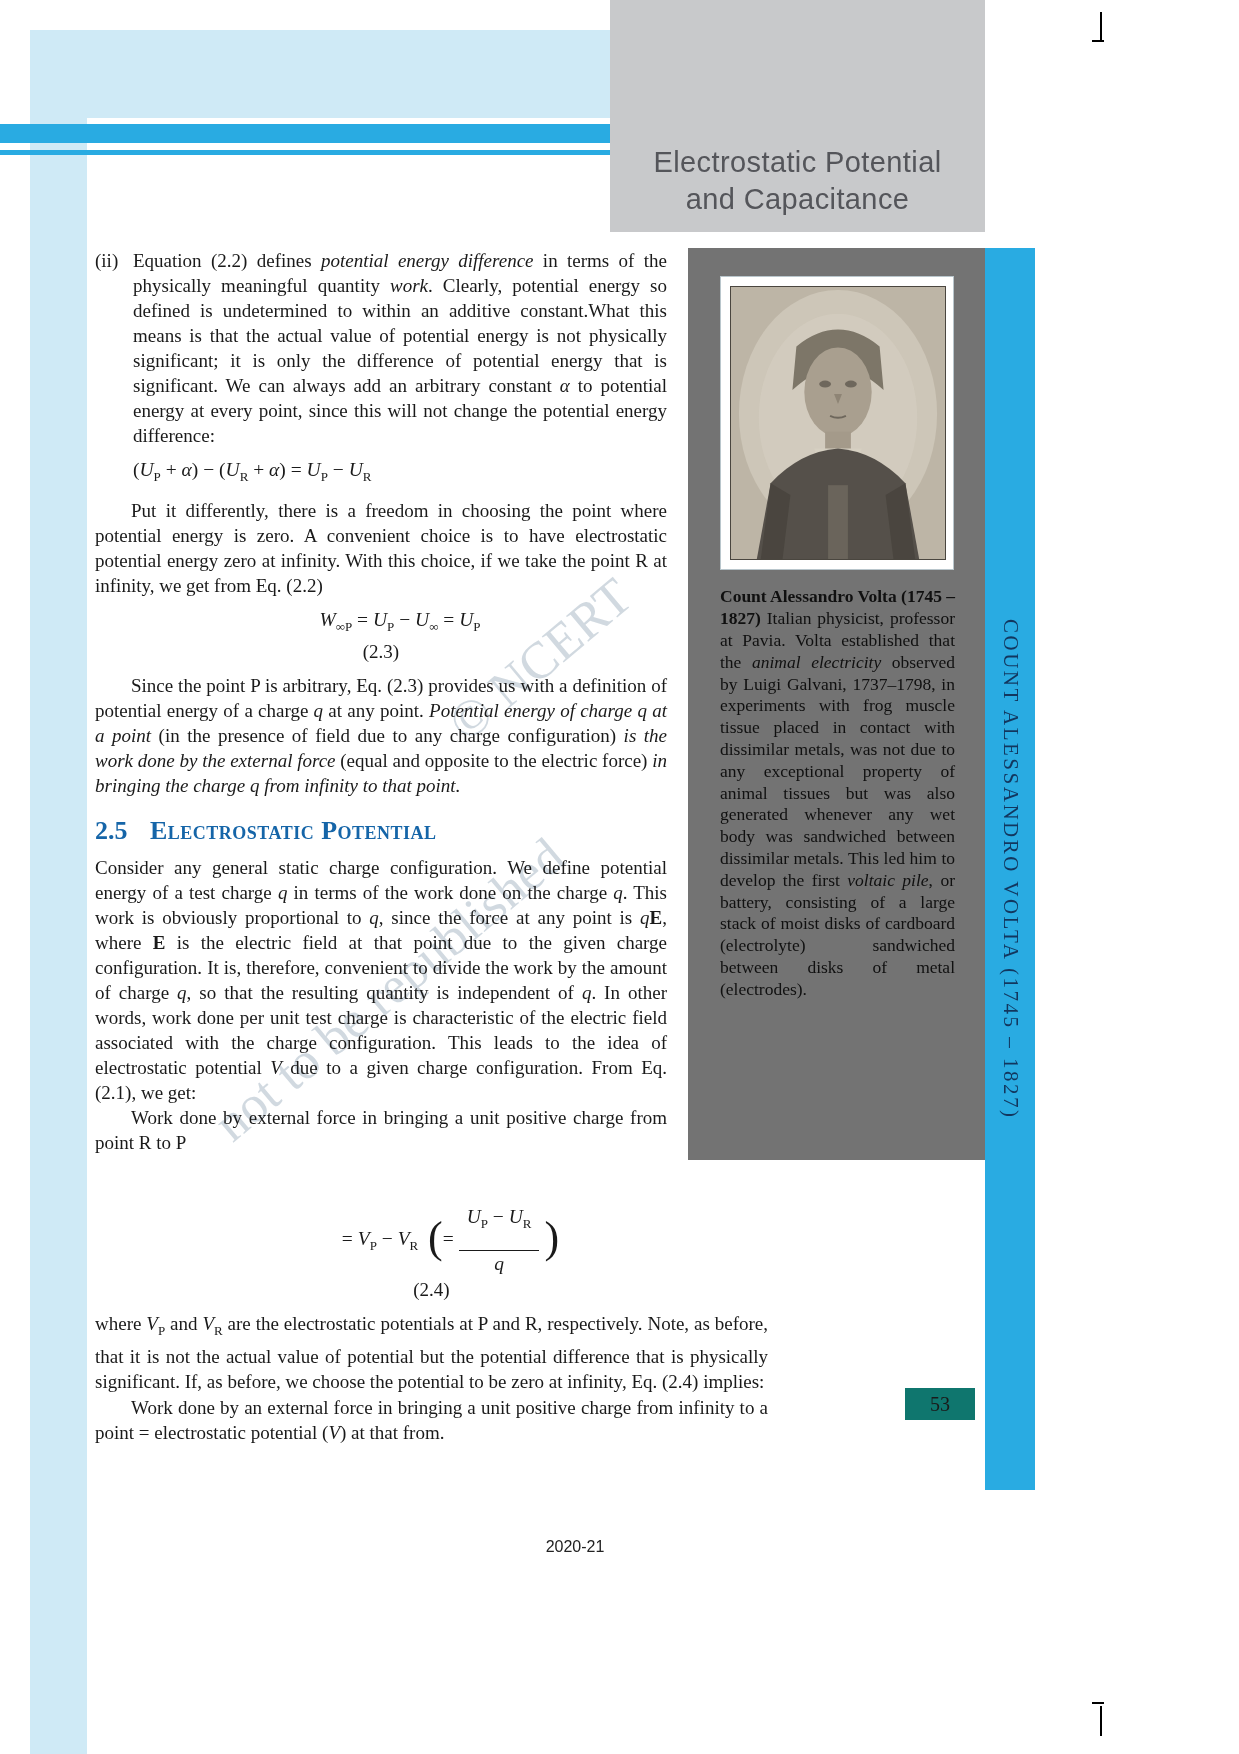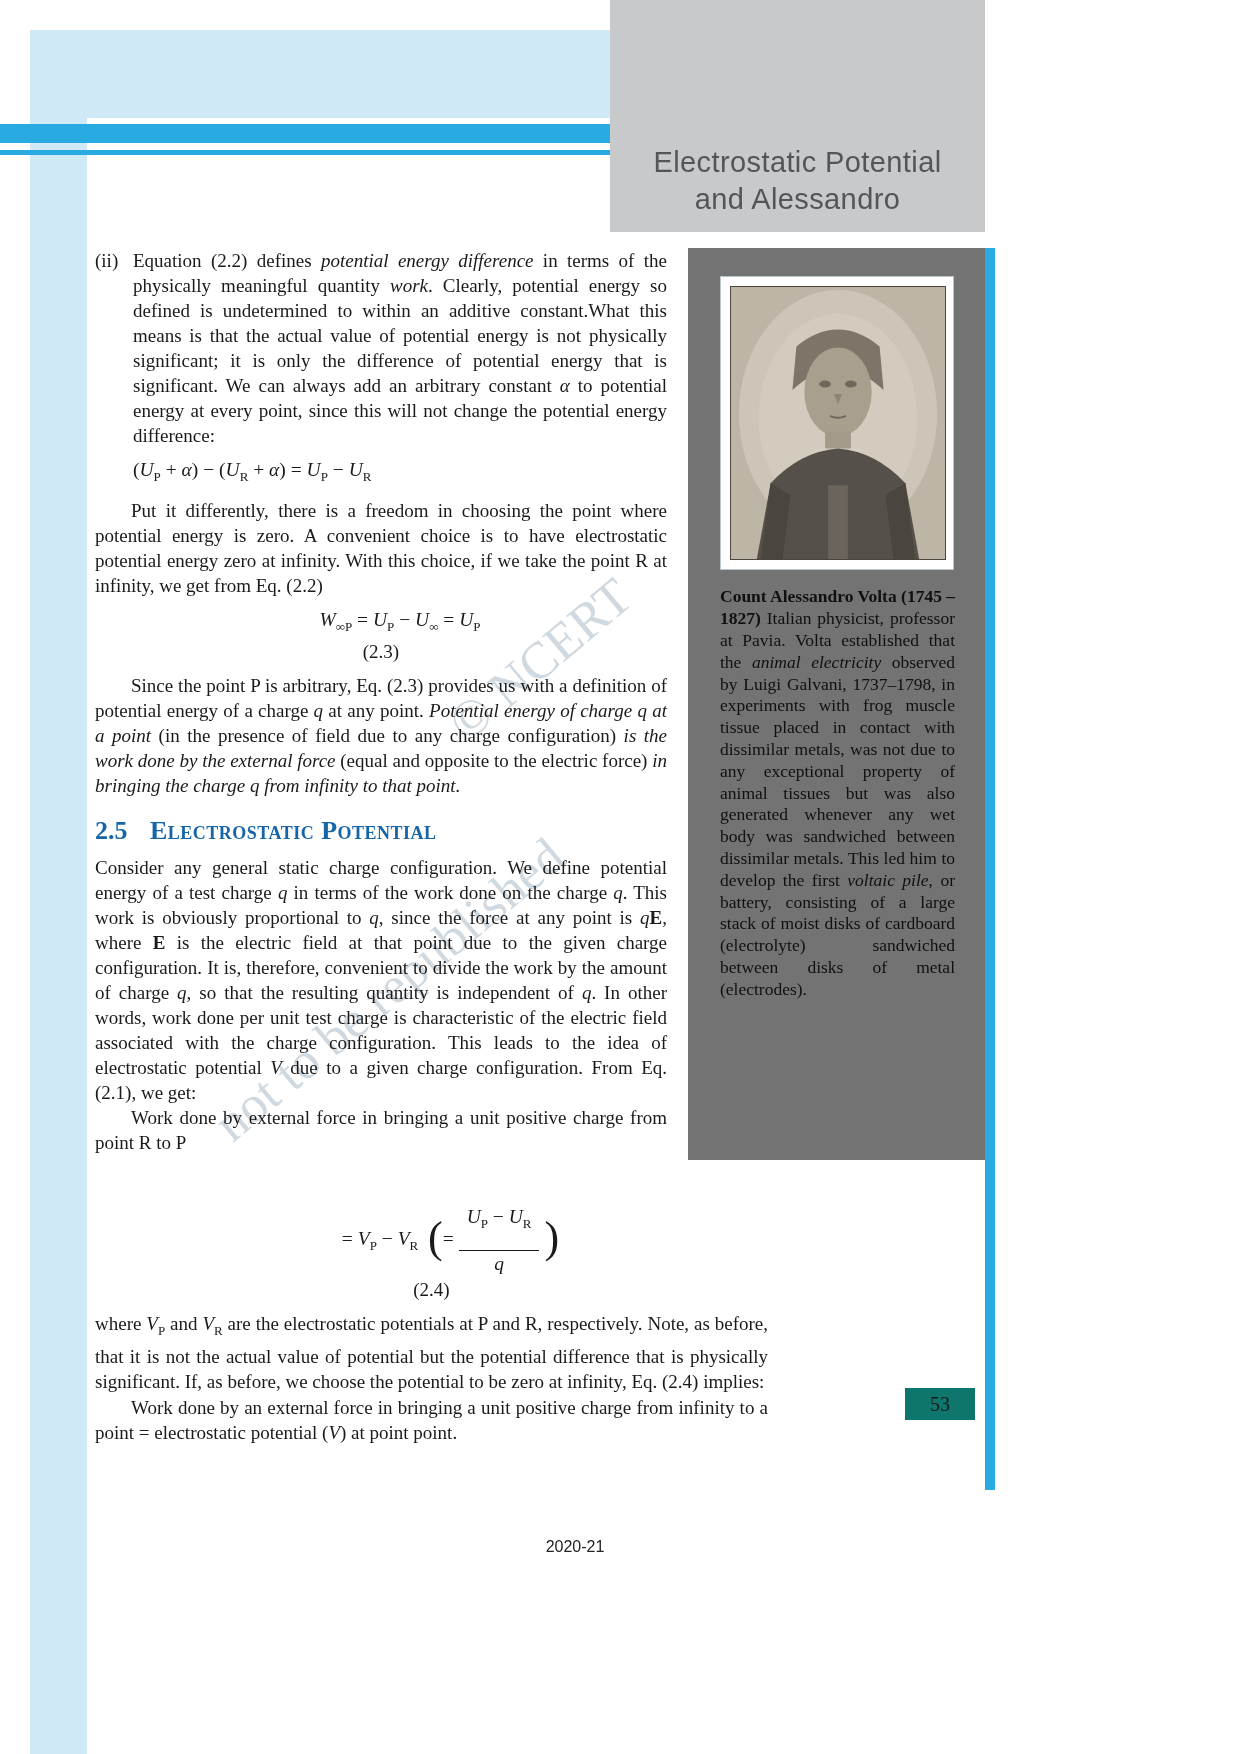--- a/index.html
+++ b/index.html
@@ -1,16 +1,16 @@
 <!DOCTYPE html>
 <html><head>
 <meta charset="utf-8">
 <style>
   html,body{margin:0;padding:0;background:#ffffff;}
-  .page{position:relative;width:995px;height:1754px;background:#ffffff;overflow:hidden;
+  .page{position:relative;width:1239px;height:1754px;background:#ffffff;overflow:hidden;
         font-family:"Liberation Serif","DejaVu Serif",serif;color:#1a1a1a;}
 
   
   .left-stripe{position:absolute;left:30px;top:30px;width:57px;bottom:0;background:#cfeaf6;}
   .top-band{position:absolute;left:30px;top:30px;width:580px;height:88px;background:#cfeaf6;}
   .cyan-stripe{position:absolute;left:0;top:124px;width:610px;height:19px;background:#29abe2;}
   .thin-stripe{position:absolute;left:0;top:150px;width:610px;height:5px;background:#29abe2;}
 
   
   .chapter-box{position:absolute;left:610px;top:0;width:375px;height:232px;background:#c8c9cb;}
@@ -79,21 +79,21 @@
 <div class="page">
 
   <div class="left-stripe"></div>
   <div class="top-band"></div>
   <div class="cyan-stripe"></div>
   <div class="thin-stripe"></div>
 
   <div class="chapter-box">
     <div class="chapter-title">
       <div>Electrostatic Potential</div>
-      <div>and Alessandro</div>
+      <div>and Capacitance</div>
     </div>
   </div>
 
   <div class="crop crop-tr-v"></div>
   <div class="crop crop-tr-h"></div>
   <div class="crop crop-br-v"></div>
   <div class="crop crop-br-h"></div>
 
   <div class="watermark wm1">© NCERT</div>
   <div class="watermark wm2">not to be republished</div>
@@ -133,21 +133,21 @@
     <div class="eqrow">
       <span class="equation"><span>= </span><span class="eit">V</span><span class="esub">P</span><span> − </span><span class="eit">V</span><span class="esub">R</span><span>&nbsp;&nbsp;</span><span class="bigp">(</span><span>=</span><span class="frac"><span class="fnum"><span class="eit">U</span><span class="esub">P</span><span> − </span><span class="eit">U</span><span class="esub">R</span></span><span class="fden"><span class="eit">q</span></span></span><span class="bigp">)</span></span>
       <span class="eqlabel">(2.4)</span>
     </div>
 
     <p>
       <span><span>where </span><span class="eit">V</span><span class="esub">P</span><span> and </span><span class="eit">V</span><span class="esub">R</span><span> are the electrostatic potentials at P and R, respectively. Note, as before, that it is not the actual value of potential but the potential difference that is physically significant. If, as before, we choose the potential to be zero at infinity, Eq. (2.4) implies:</span></span>
     </p>
 
     <p class="indent">
-      <span><span>Work done by an external force in bringing a unit positive charge from infinity to a point = electrostatic potential (</span><span class="eit">V</span><span>) at point point.</span></span>
+      <span><span>Work done by an external force in bringing a unit positive charge from infinity to a point = electrostatic potential (</span><span class="eit">V</span><span>) at that from.</span></span>
     </p>
   </div>
 
   <div class="sidebar">
     <div class="photo-frame">
       <svg viewBox="0 0 216 275" xmlns="http://www.w3.org/2000/svg">
         <rect width="216" height="275" fill="#bdb5a6"></rect>
         <ellipse cx="108" cy="128" rx="100" ry="125" fill="#cdc6b8"></ellipse>
         <ellipse cx="108" cy="132" rx="80" ry="105" fill="#d6cfc1" opacity="0.6"></ellipse>
         <path d="M66 60 Q108 26 150 60 L154 104 Q130 82 108 82 Q86 82 62 104 Z" fill="#7d7668"></path>

